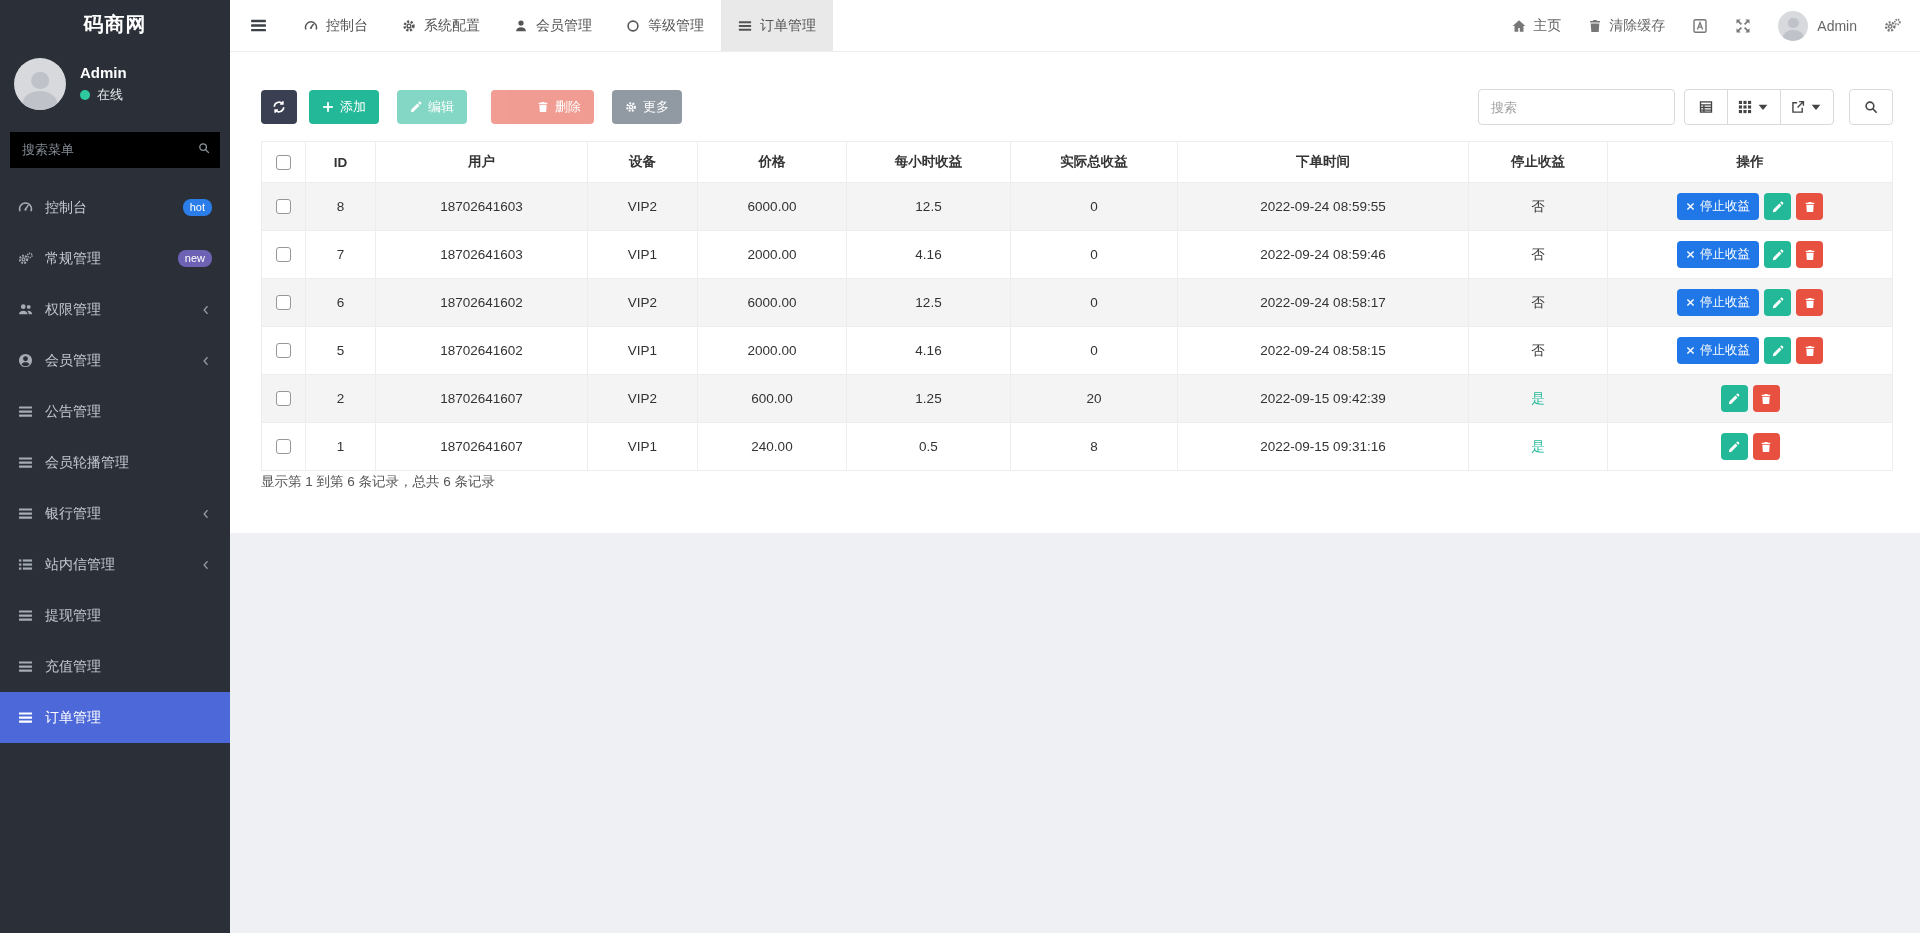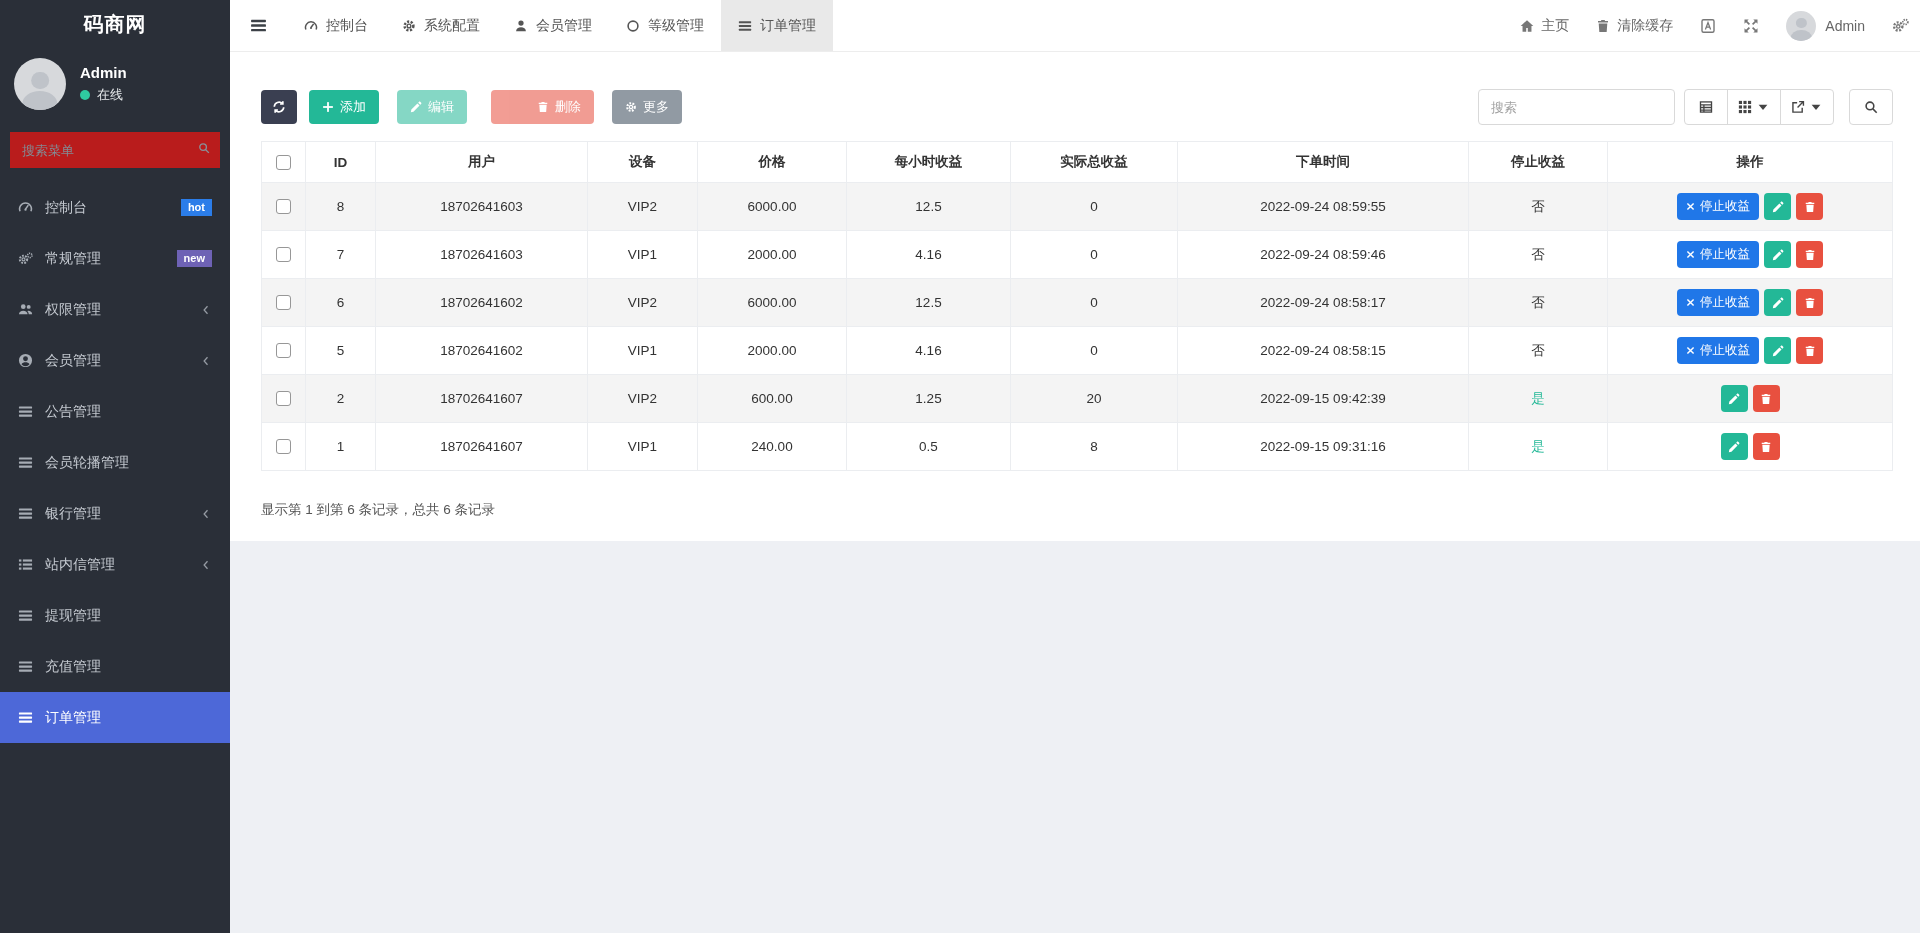--- a/index.html
+++ b/index.html
@@ -15,31 +15,31 @@
   .avatar { border-radius:50%; background:#d7d9dc; position:relative; overflow:hidden; }
   .avatar-lg { width:52px; height:52px; }
   .avatar::before { content:""; position:absolute; left:50%; top:26%; transform:translateX(-50%);
     width:34%; height:34%; border-radius:50%; background:#bfc3c9; }
   .avatar::after { content:""; position:absolute; left:50%; top:64%; transform:translateX(-50%);
     width:68%; height:50%; border-radius:50% 50% 0 0; background:#bfc3c9; }
   .user-name { color:#fff; font-weight:bold; font-size:15px; margin-bottom:5px; }
   .user-status { color:#e7eaec; font-size:13px; display:flex; align-items:center; gap:7px; }
   .dot { width:10px; height:10px; border-radius:50%; background:#2fc9a0; display:inline-block; }
   .side-search { margin:10px 10px 6px; position:relative; }
-  .side-search input { width:100%; height:36px; border:none; outline:none; background:#b91c1c;
-    color:#c4cad1; font-size:13px; padding:0 32px 0 12px; }
+  .side-search input { width:100%; height:36px; border:none; outline:none; background:#000000;
+    color:#c4cad1; font-size:13px; padding:0 32px 0 12px;font-family:Liberation Mono, monospace; }
   .side-search input::placeholder { color:#848b94; }
   .side-search .icon { position:absolute; right:10px; top:10px; color:#8a919a; }
   .menu { margin-top:14px; }
   .menu-item { height:51px; display:flex; align-items:center; gap:12px; padding:0 18px;
     color:#c4c9d0; font-size:14px; cursor:pointer; }
   .menu-item .icon { color:#a6acb4; }
   .menu-item .m-label { flex:0 0 auto; }
-  .menu-item .badge { margin-left:auto; color:#fff; font-size:11px; font-weight:bold;
-    padding:2.5px 7px; border-radius:0; line-height:1.1; }
+  .menu-item .badge { margin-left:auto; color:#fff; font-size:11px; font-weight:normal;
+    padding:2.5px 7px; border-radius:8px; line-height:1.1; }
   .menu-item .arrow { margin-left:auto; color:#969ca4; }
   .menu-item.active { background:#4d68d8; color:#fff; }
   .menu-item.active .icon { color:#fff; }
 
   
   .icon { display:inline-flex; width:15px; height:15px; flex:none; }
   .icon svg { width:100%; height:100%; display:block; }
   .icon-sm { width:12px; height:12px; }
   .icon-xs { width:9px; height:9px; }
 
@@ -47,21 +47,21 @@
   .main { flex:1; display:flex; flex-direction:column; }
   .navbar { height:52px; background:#fff; display:flex; align-items:center;
     border-bottom:1px solid #ededed; flex-shrink:0; }
   .hamburger { padding:0 20px; color:#3c4147; cursor:pointer; display:flex; align-items:center; height:100%; }
   .hamburger .icon { width:17px; height:17px; }
   .tabs { display:flex; height:100%; }
   .tab { display:flex; align-items:center; gap:8px; padding:0 17px; font-size:14px;
     color:#555; height:100%; cursor:pointer; }
   .tab .icon { width:14px; height:14px; color:#555; }
   .tab.active { background:#e9e9e9; }
-  .nav-right { margin-left:auto; display:flex; align-items:center; gap:27px; padding-right:12px;
+  .nav-right { margin-left:auto; display:flex; align-items:center; gap:27px; padding-right:20px;
     color:#666; font-size:14px; }
   .nav-link { display:flex; align-items:center; gap:7px; cursor:pointer; color:#666; }
   .nav-link .icon { width:14px; height:14px; color:#777; }
   .nav-user { display:flex; align-items:center; gap:9px; cursor:pointer; }
   .avatar-sm { width:30px; height:30px; }
 
   
   .card { background:#fff; padding:37px 28px 22px 31px; min-height:481px; }
   .toolbar { display:flex; align-items:center; margin-bottom:16px; }
   .btn { height:34px; border:none; border-radius:4px; color:#fff; font-size:13px;
@@ -99,21 +99,21 @@
   .ops { display:flex; align-items:center; justify-content:center; gap:5px; }
   .op-stop { height:27px; background:#2077e8; color:#fff; border:none; border-radius:4px;
     font-size:12.5px; display:inline-flex; align-items:center; gap:5px; padding:0 9px;
     cursor:pointer; font-family:inherit; }
   .op-stop .icon { width:9px; height:9px; color:#fff; }
   .op-sq { width:27px; height:27px; border:none; border-radius:4px; color:#fff;
     display:inline-flex; align-items:center; justify-content:center; cursor:pointer; }
   .op-sq .icon { width:12px; height:12px; color:#fff; }
   .op-edit { background:#23b897; }
   .op-del { background:#e8503f; }
-  .table-footer { margin-top:30px; font-size:13.5px; color:#555; }
+  .table-footer { margin-top:2px; font-size:13.5px; color:#555; }
 </style>
 </head>
 <body>
 
 <div class="app">
 
   <aside class="sidebar">
     <div class="brand">码商网</div>
     <div class="user-panel">
       <span class="avatar avatar-lg"></span>

